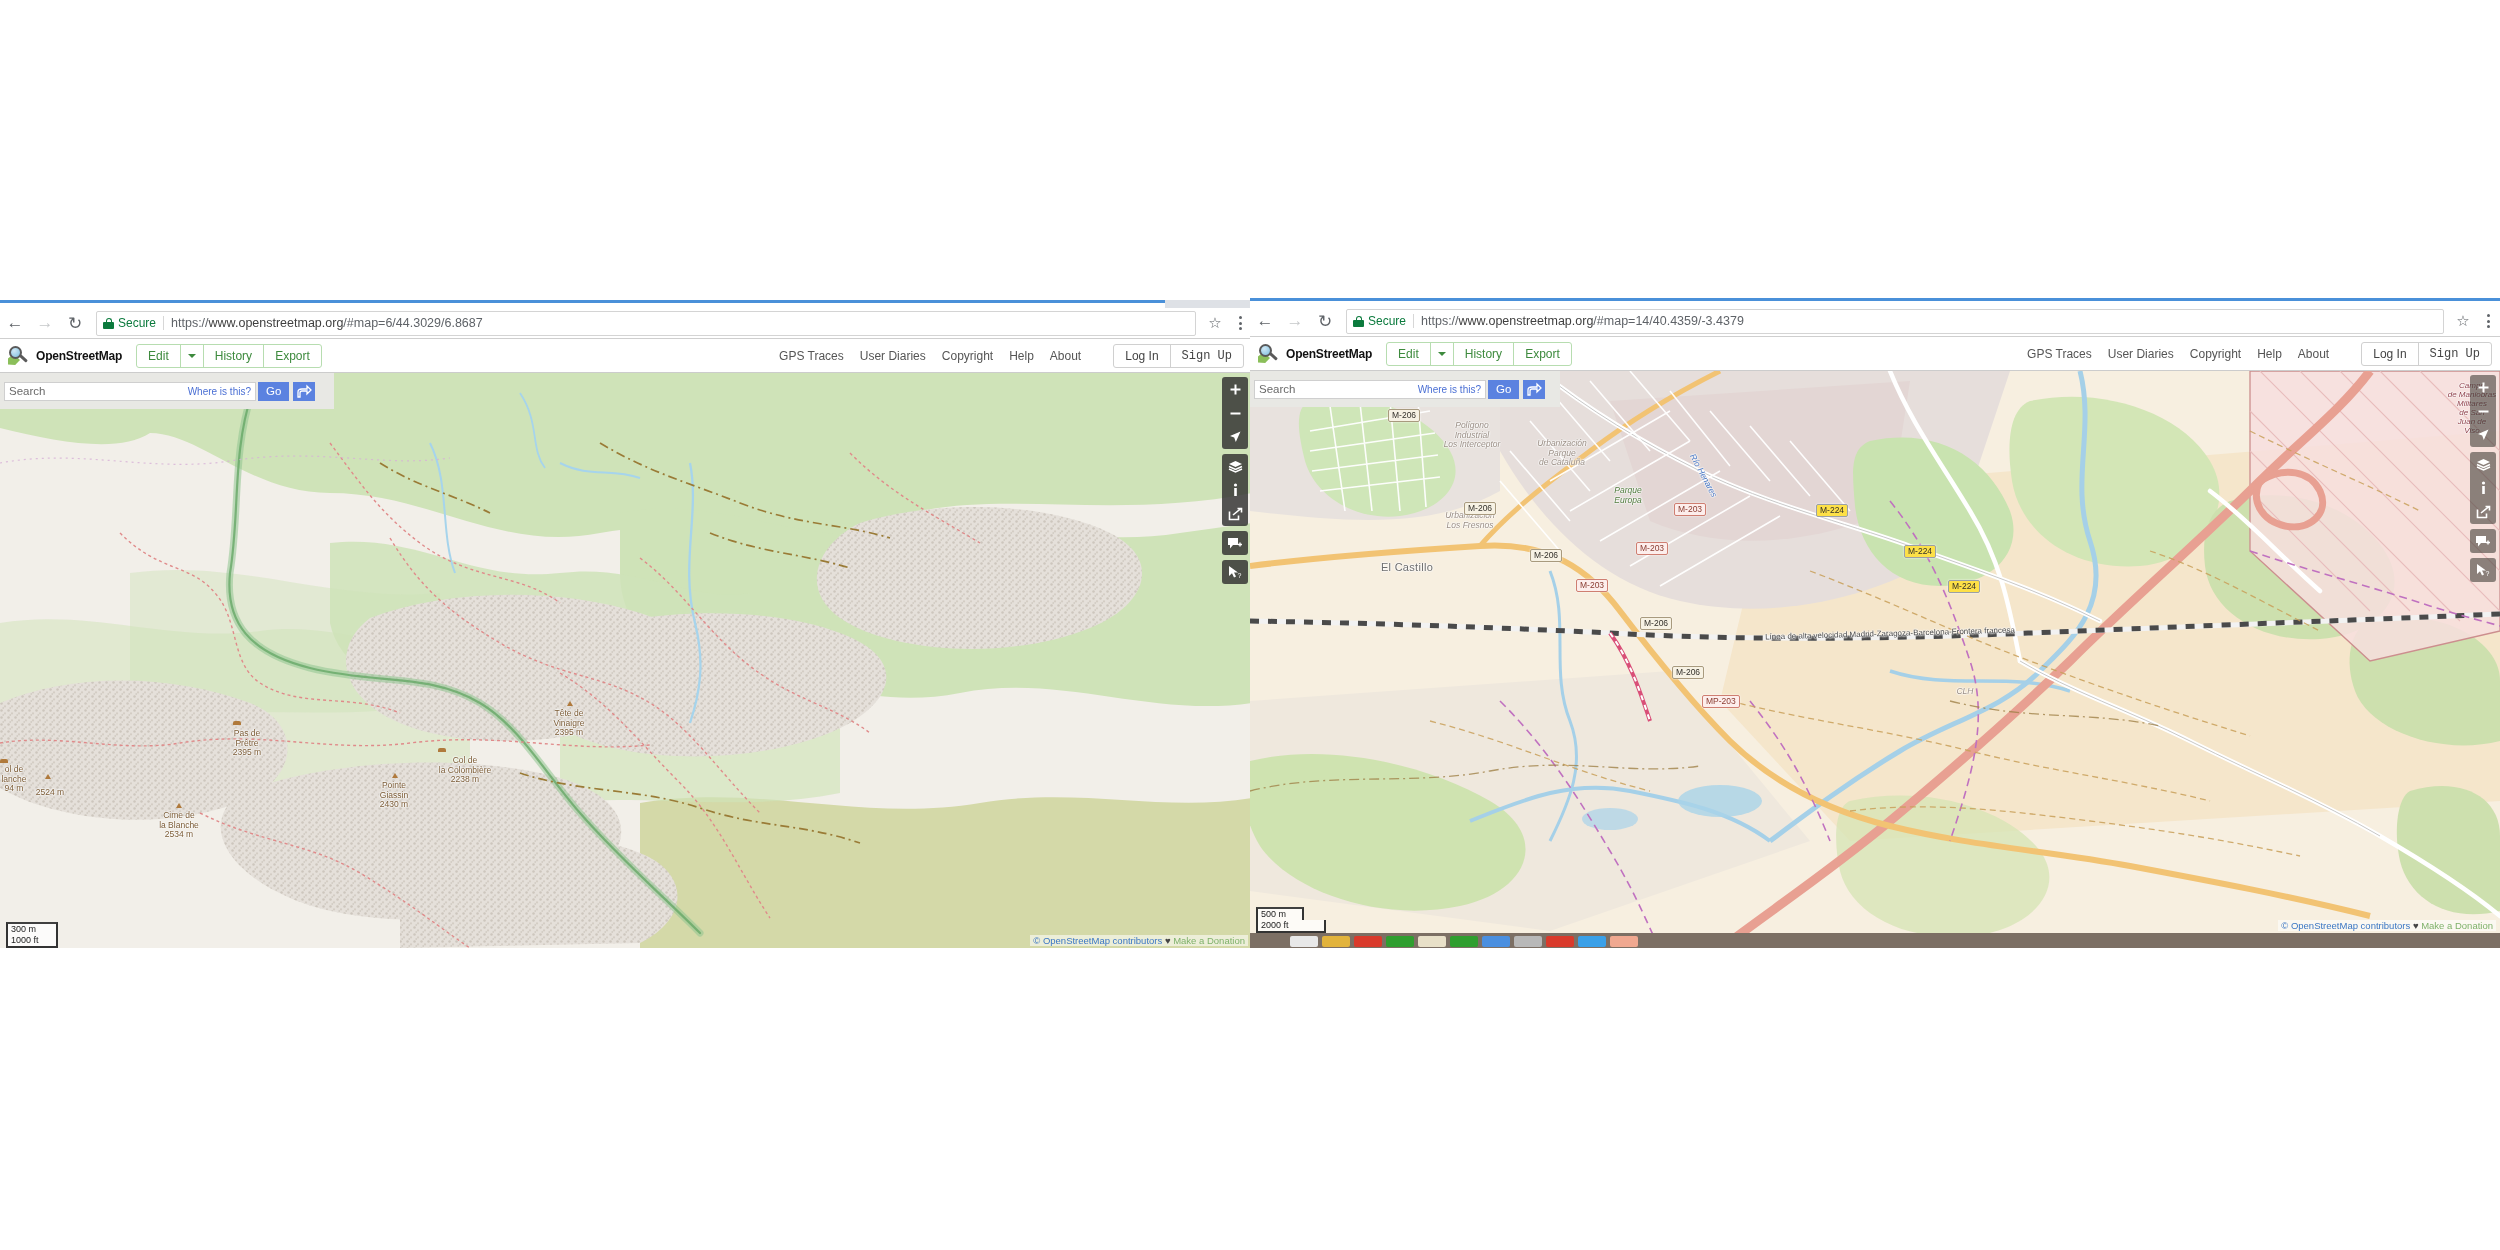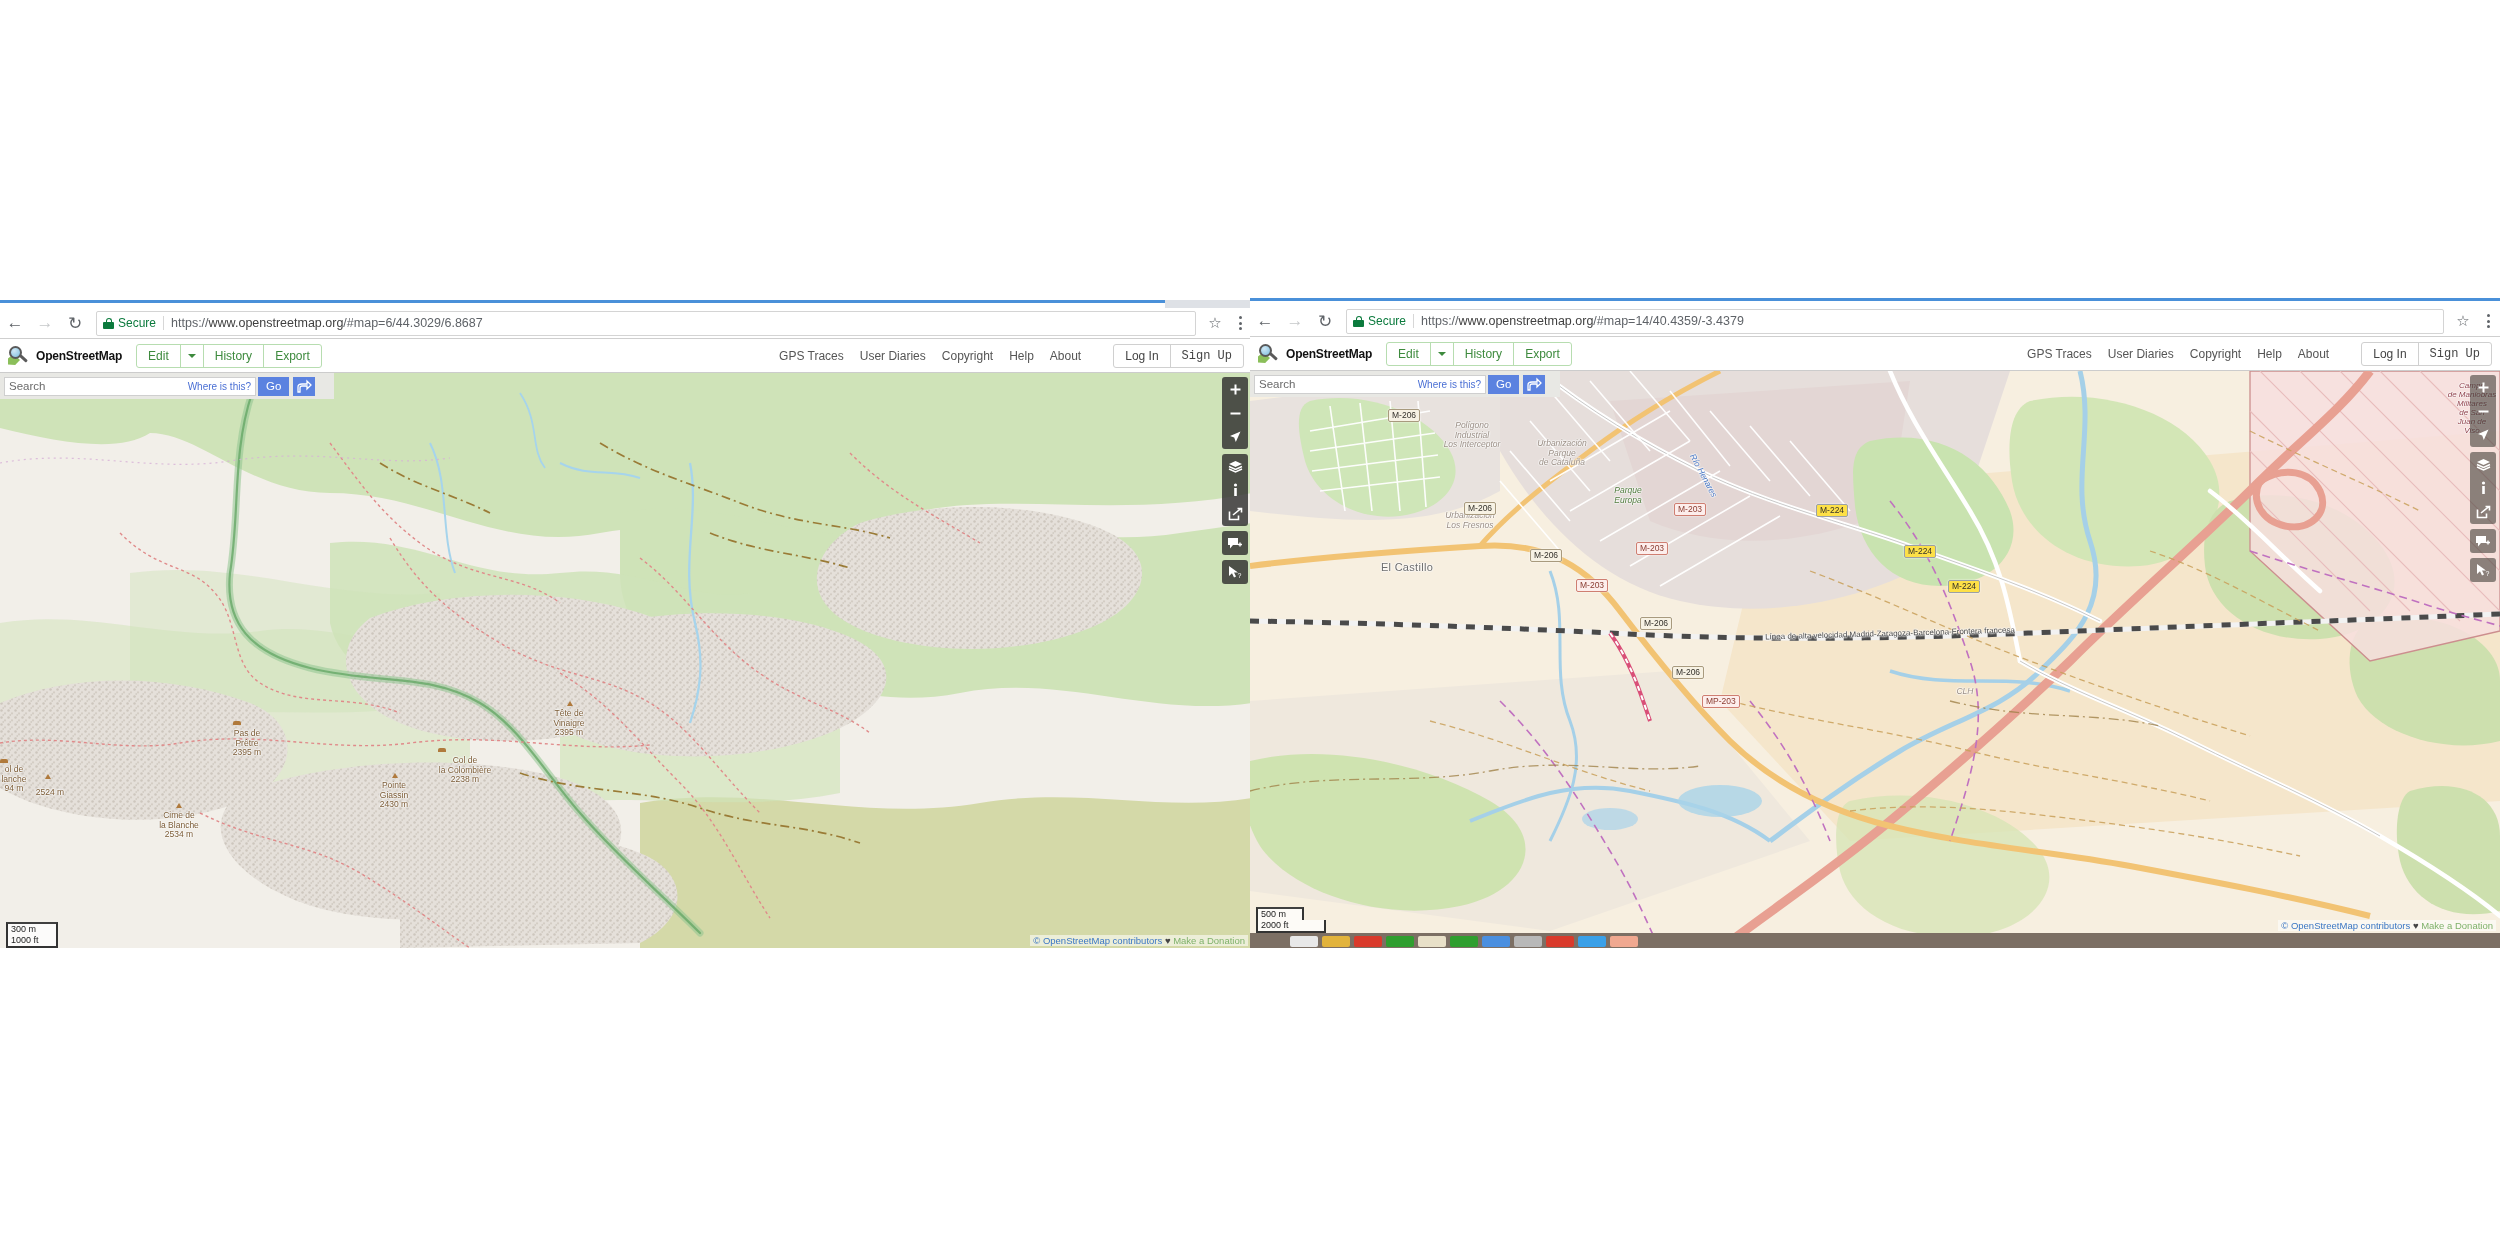--- a/index.html
+++ b/index.html
@@ -46,21 +46,21 @@
   .navlinks{margin-left:auto;display:flex;align-items:center;gap:16px;flex:none;}
   .navlinks a{font-size:12px;color:#555;text-decoration:none;white-space:nowrap;}
   .authgrp{display:flex;margin-left:16px;border:1px solid #d0d0d0;border-radius:3px;overflow:hidden;flex:none;}
   .authgrp>div{padding:0 11px;height:22px;line-height:22px;font-size:12px;color:#444;border-right:1px solid #d0d0d0;white-space:nowrap;}
   .authgrp>div:last-child{border-right:none;font-family:Liberation Mono, monospace;}
 
   
   .maparea{position:relative;overflow:hidden;}
   .mapcanvas{position:absolute;inset:0;}
 
-  .searchbar{position:absolute;left:0;top:0;height:26px;background:#e8e8e4;display:flex;align-items:center;padding:3px 6px 3px 4px;box-sizing:border-box;z-index:40;}
+  .searchbar{position:absolute;left:0;top:0;height:36px;background:#e8e8e4;display:flex;align-items:center;padding:3px 6px 3px 4px;box-sizing:border-box;z-index:40;}
   .searchbox{display:flex;align-items:center;background:#fff;border:1px solid #cfcfcf;height:19px;box-sizing:border-box;padding:0 4px;}
   .searchbox .ph{font-size:11.5px;color:#6a6a6a;}
   .searchbox .wit{margin-left:auto;font-size:10px;color:#4a6fd4;padding-left:10px;white-space:nowrap;}
   .gobtn{background:#5b82e0;color:#fff;font-size:11.5px;height:19px;line-height:19px;padding:0 8px;margin-left:2px;}
   .dirbtn{background:#5b82e0;width:22px;height:19px;margin-left:4px;position:relative;}
   .dirbtn svg{position:absolute;left:3px;top:2px;}
 
   .ctrlcol{position:absolute;right:4px;top:4px;width:26px;z-index:35;display:flex;flex-direction:column;gap:5px;}
   .ctrlgrp{background:rgba(47,47,47,.82);border-radius:3px;overflow:hidden;}
   .ctrlgrp .btn{height:24px;display:flex;align-items:center;justify-content:center;color:#fff;}

